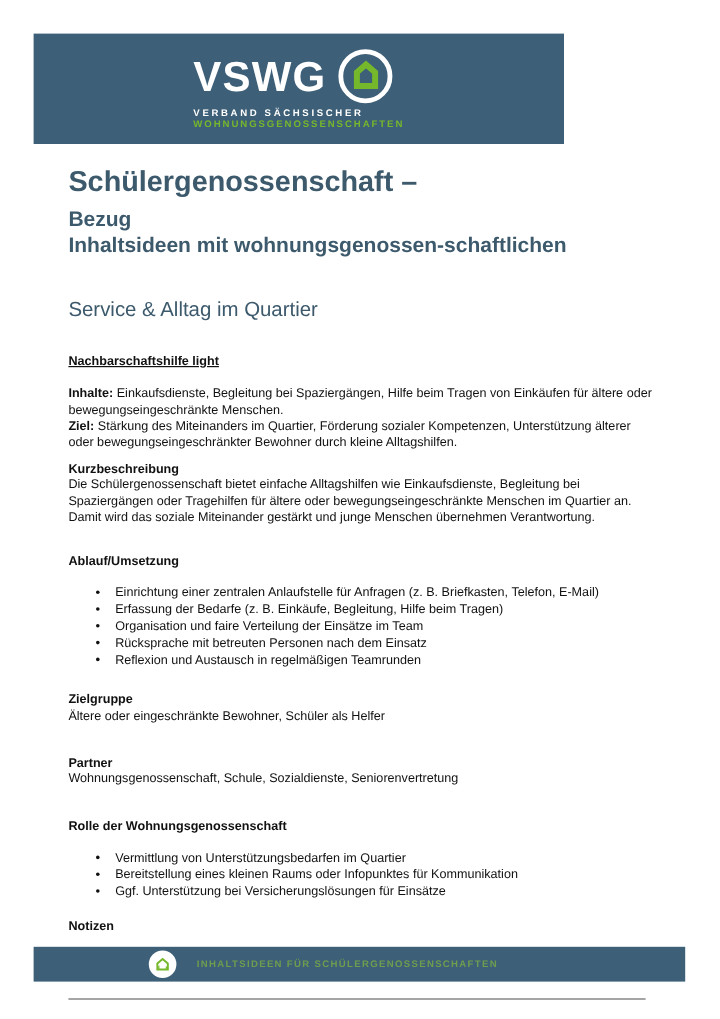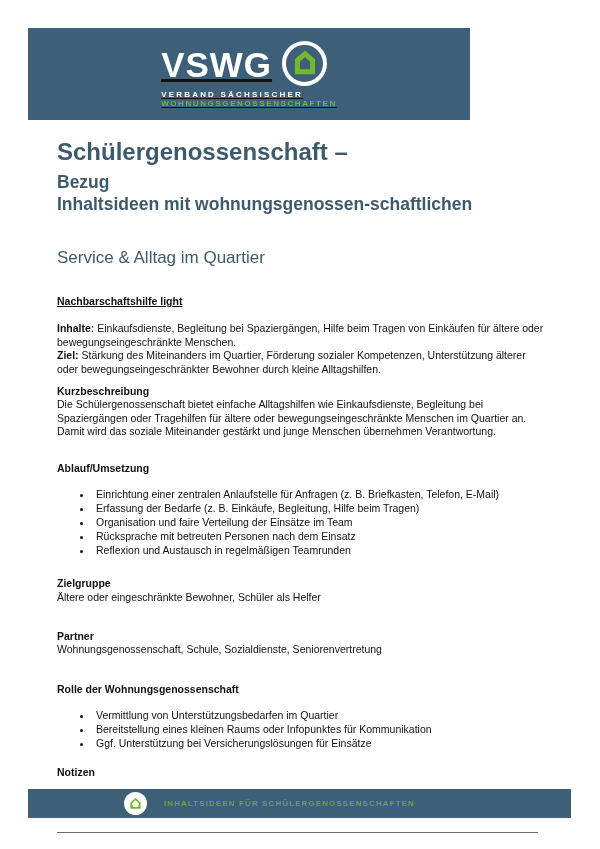--- a/index.html
+++ b/index.html
@@ -10,21 +10,21 @@
     background: #ffffff;
     font-family: "Liberation Sans", sans-serif;
     color: #111;
     overflow: hidden;
   }
 
   
   .banner {
     position: absolute; left: 28px; top: 28px; width: 442px; height: 92px;
     background: #3d5f77;
-    display: flex; align-items: center; justify-content: center; text-decoration: underline;
+    display: flex; align-items: center; justify-content: center;
   }
   .logo { display: inline-block; }
   .logo-top { display: flex; align-items: flex-start; gap: 10px; }
   .logo-acronym {
     font-size: 35px; font-weight: bold; color: #ffffff;
     letter-spacing: 1px; line-height: 1; padding-top: 6px;
   }
   .logo-circle {
     width: 45px; height: 45px; border-radius: 50%;
     border: 4px solid #ffffff; box-sizing: border-box;

